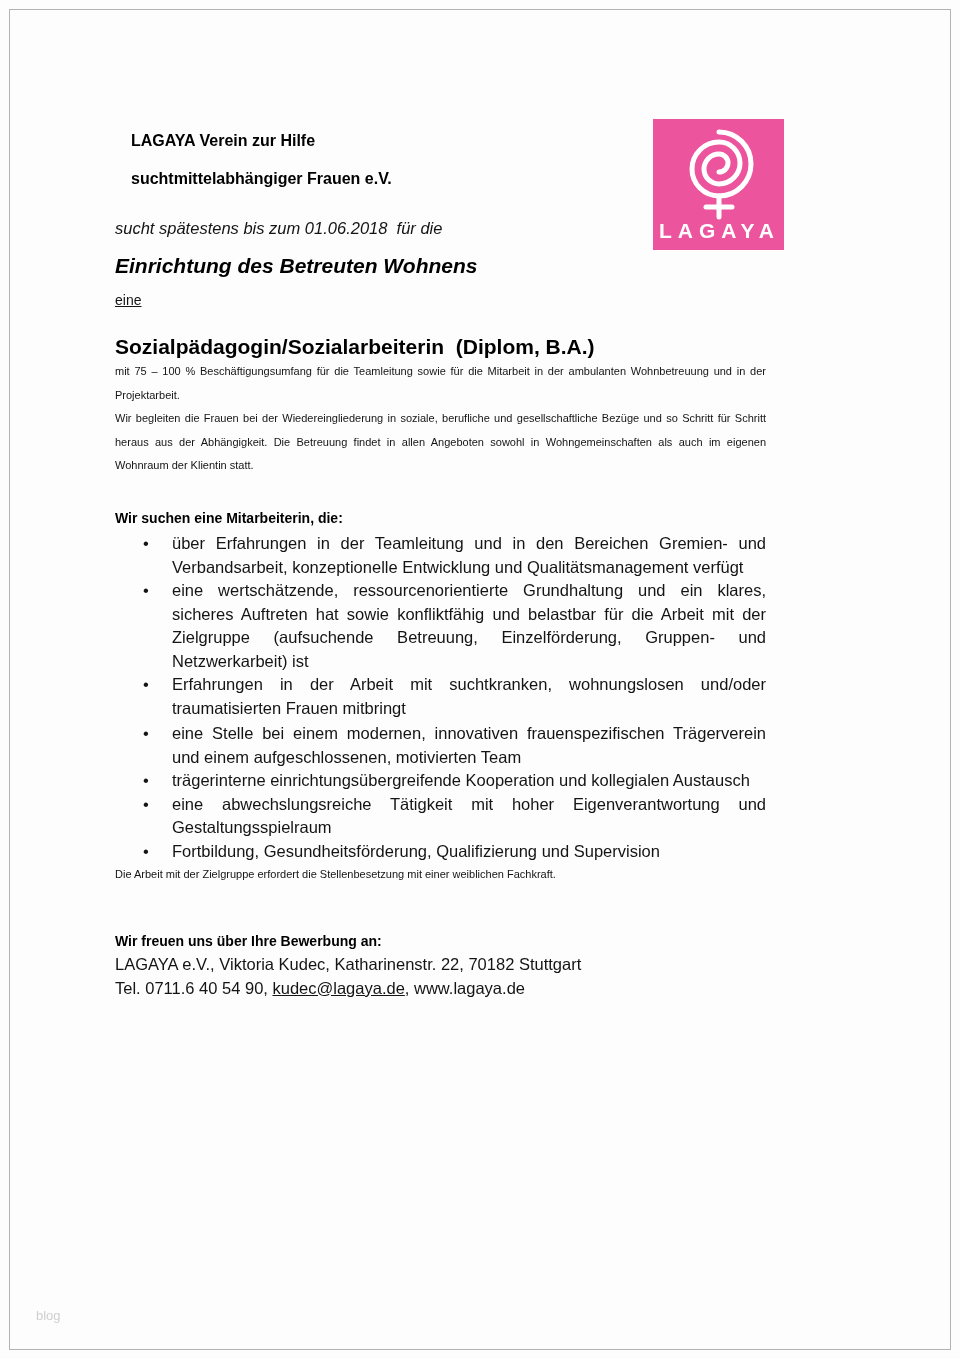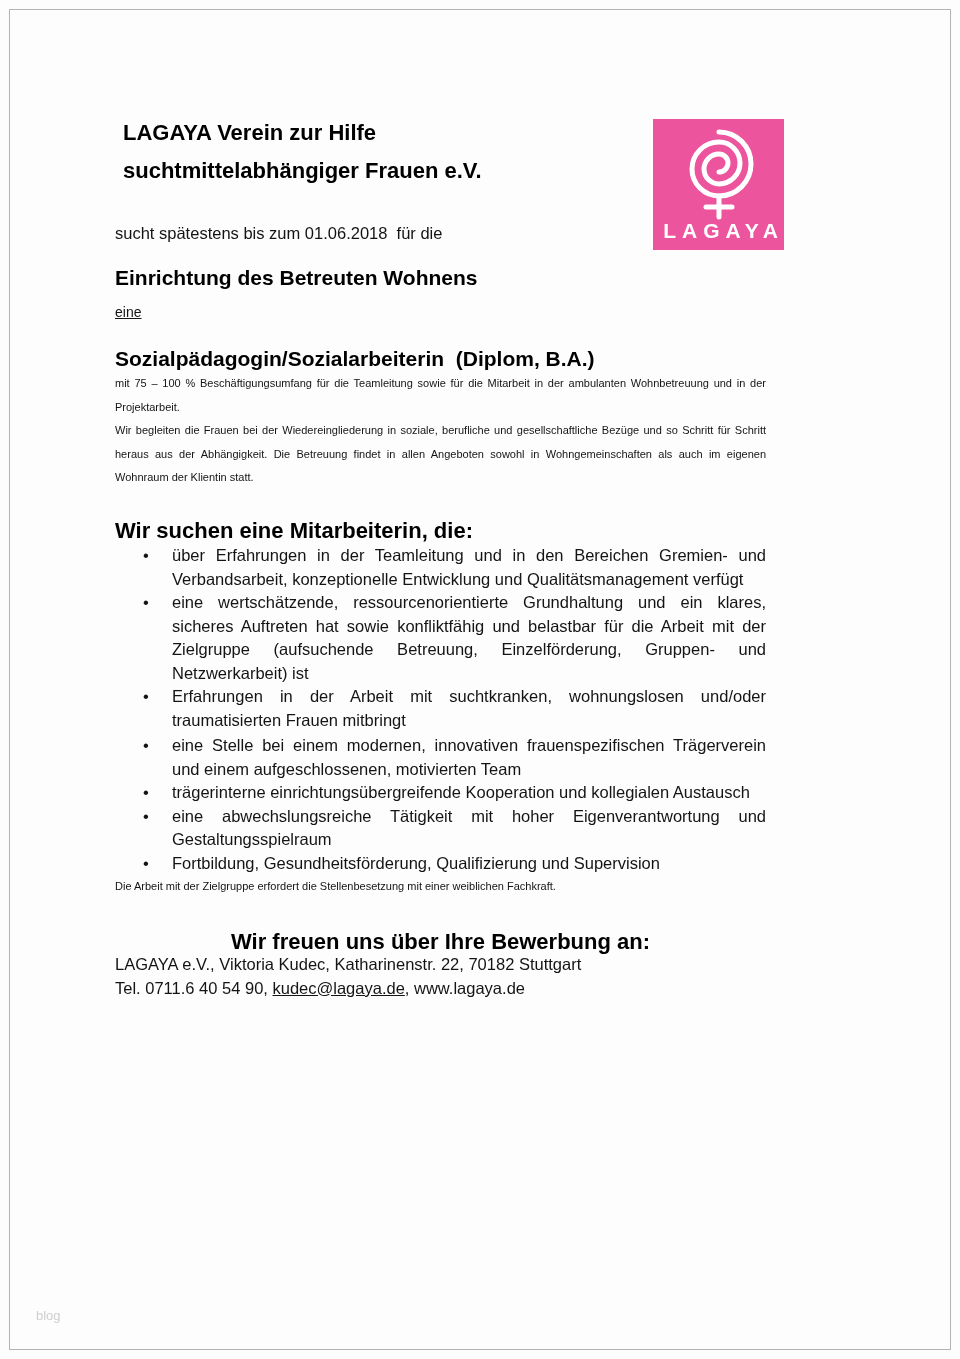--- a/index.html
+++ b/index.html
@@ -15,69 +15,70 @@
     position:absolute; inset:9px;
     border:1px solid #b3b3b3;
     pointer-events:none;
   }
   .content {
     position:absolute; left:115px; top:0;
     width:651px;
     padding-top:106px;
   }
   h1 {
-    margin:8px; font-size:22px; line-height:38px;
+    margin:16px; font-size:16px; line-height:38px;
     font-weight:bold; color:#000;
   }
   .subtitle {
-    margin-top:32px; font-size:16.5px; line-height:23px;
+    margin-top:19px; font-size:16.5px; line-height:23px;
     white-space:pre-wrap;
+    font-style:italic;
   }
   h2 { margin:0; font-size:21px; line-height:26px; font-weight:bold; color:#000; }
-  .h2-facility { margin-top:20px; }
+  .h2-facility { margin-top:13px;font-style:italic; }
   .connector { margin-top:13px; font-size:14px;text-decoration:underline; }
   .h2-job { margin-top:26px; white-space:pre-wrap; }
   p.body {
     margin:0; font-size:11px; line-height:23.5px;
     text-align:justify;
   }
   .p1 { margin-top:38px; }
   .p2 { margin-top:13px; }
   h3 {
-    margin:29px 0 0 0; font-size:22px; line-height:23.5px;
+    margin:29px 0 0 0; font-size:14px; line-height:23.5px;
     font-weight:bold; color:#000;
   }
   ul {
     margin:2px 0 0 0; padding:0 0 0 57px;
     list-style:none;
   }
   li {
     position:relative;
     font-size:16.5px; line-height:23.5px;
     text-align:justify;
   }
   li::before {
     content:"\2022";
     position:absolute; left:-29px; top:0;
   }
   .note { margin-top:26px; }
-  .contact-heading { margin-top:31px;text-align:center; }
+  .contact-heading { margin-top:43px; }
   .contact-line { margin:0; font-size:16.5px; line-height:23.5px; }
   a.link { color:inherit; text-decoration:underline; cursor:pointer;text-align:center; }
 
   
   .logo {
     position:absolute; left:653px; top:119px;
     width:131px; height:131px;
     background:#ec559e;
   }
   .logo svg { position:absolute; left:0; top:0; }
   .logo-text {
     position:absolute; left:0; right:0; bottom:7px;
-    text-align:right;
+    text-align:left;
     color:#ffffff; font-weight:bold;
     font-size:21px; letter-spacing:6px; padding-left:6px;
   }
 
   .watermark {
     position:absolute; left:36px; bottom:36px;
     color:#cfcfcf; font-size:13px;margin-top:40px;
   }
 </style>
 </head>

